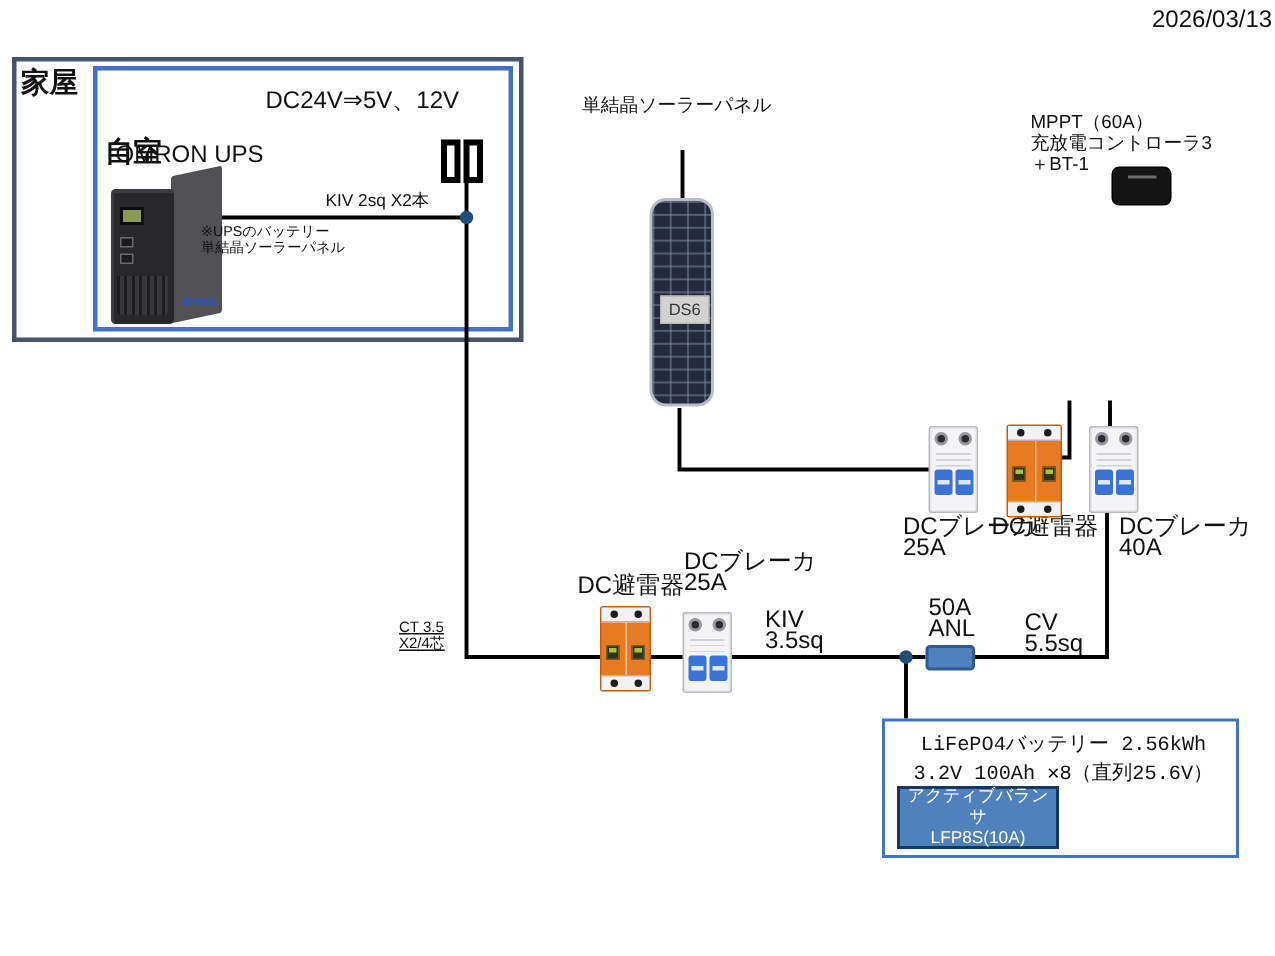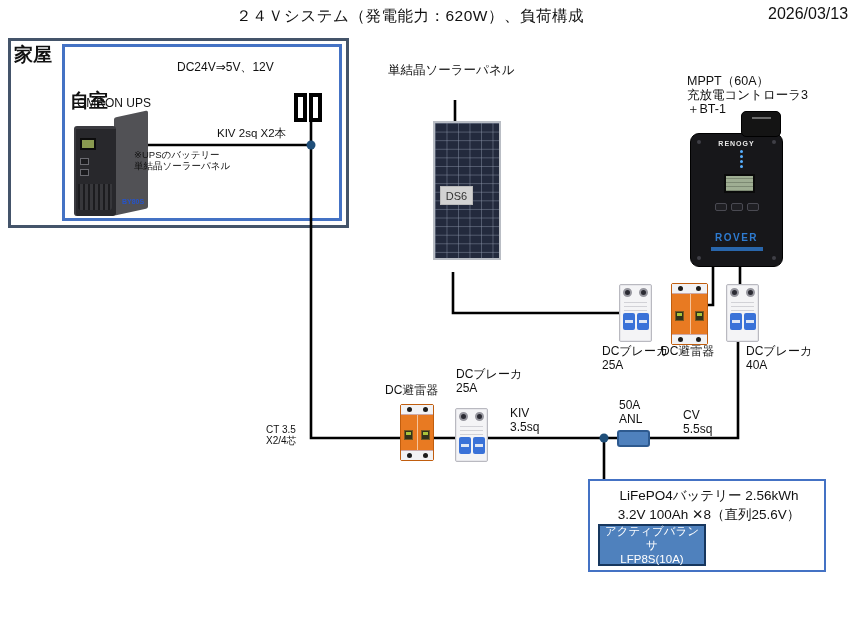--- a/index.html
+++ b/index.html
@@ -5,35 +5,35 @@
   * { margin:0; padding:0; box-sizing:border-box; }
   html,body { background:#fff; }
   body { font-family:"Liberation Sans","DejaVu Sans",sans-serif; color:#111; }
   #canvas { position:relative; width:850px; height:637px; background:#ffffff; overflow:hidden; }
   .abs { position:absolute; }
 
   
   .title { font-size:15.5px; letter-spacing:0.5px; text-align:center; }
   .date { font-size:16px; }
   .big-label { font-size:19px; font-weight:bold; }
-  .lbl12 { font-size:12px; line-height:13.5px; white-space:nowrap; }
+  .lbl12 { font-size:16px; line-height:13.5px; white-space:nowrap; }
   .lbl12 div { white-space:nowrap; }
   .lbl11 { font-size:11.5px; white-space:nowrap; }
   .lbl10 { font-size:10px; line-height:11px; white-space:nowrap; }
   .lbl9 { font-size:9.5px; line-height:10.5px; white-space:nowrap; }
   .red { color:#c00000; font-weight:bold; font-size:13px; }
 
   
   .house-box { border:3.5px solid #44546a; background:#fff; }
   .room-box { border:3px solid #4472c4; background:#fff; }
   .batt-box { border:2.5px solid #4472c4; background:#fff; }
   .blue-cell { background:#4f81bd; border:2.5px solid #17375e; color:#fff;
                display:flex; flex-direction:column; align-items:center; justify-content:center;
                font-size:11.5px; line-height:14px; text-align:center; }
-  .batt-line { width:238px; text-align:center; font-size:13.5px; }
+  .batt-line { width:238px; text-align:center; font-size:13.5px;font-family:Liberation Mono, monospace; }
 
   
   svg.wires { position:absolute; left:0; top:0; z-index:1; }
   svg.wires polyline { fill:none; stroke:#000; stroke-width:2.6; }
   svg.wires circle { fill:#1f4e79; }
 
   
   .breaker { background:#f4f4f6; border:1px solid #b9b9c0; border-radius:2px; z-index:2;
              box-shadow:inset 0 0 0 1px #e7e7eb; }
   .breaker .screws { display:flex; justify-content:space-around; padding-top:3px; }
@@ -113,21 +113,20 @@
     <polyline points="713,267 713,305 692,305"></polyline>
     <polyline points="740,267 740,290"></polyline>
     <polyline points="738,341 738,438 650,438"></polyline>
     <polyline points="617,438 311,438 311,122"></polyline>
     <polyline points="604,438 604,480"></polyline>
     <polyline points="125,145 311,145"></polyline>
     <circle cx="311" cy="145" r="4.5"></circle>
     <circle cx="604" cy="438" r="4.5"></circle>
   </svg>
 
-  <div class="abs title" style="left:180px; top:6px; width:460px;">２４Ｖシステム（発電能力：620W）、負荷構成</div>
   <div class="abs date" style="left:768px; top:5px;">2026/03/13</div>
 
   <div class="abs house-box" style="left:8px; top:38px; width:341px; height:190px;"></div>
   <div class="abs big-label" style="left:14px; top:42px; z-index:2;">家屋</div>
   <div class="abs room-box" style="left:62px; top:44px; width:280px; height:177px;"></div>
   <div class="abs big-label" style="left:70px; top:48px; z-index:2;margin-top:40px;">自室</div>
 
   <div class="abs lbl12" style="left:177px; top:60px; line-height:15px; z-index:2;">
     <div>DC24V⇒5V、12V</div>
   </div>
@@ -150,51 +149,30 @@
   </div>
 
   <div class="abs lbl11" style="left:217px; top:126px; z-index:2;">KIV 2sq X2本</div>
 
   <div class="abs conv" style="left:294px; top:93px;">
     <span></span>
     <span></span>
   </div>
 
   <div class="abs lbl12" style="left:388px; top:64px; font-size:12.5px;">単結晶ソーラーパネル</div>
-  <div class="abs panel" style="left:433px; top:121px; width:68px; height:139px;">
+  <div class="abs panel" style="left:433px; top:132px; width:43px; height:139px;border-radius:11px;">
     <div class="model">DS6</div>
   </div>
 
   <div class="abs lbl12" style="left:687px; top:74px; font-size:12.5px; line-height:14px; z-index:2;">
     <div>MPPT（60A）</div>
     <div>充放電コントローラ3</div>
     <div>＋BT-1</div>
   </div>
   <div class="abs bt1" style="left:741px; top:111px; width:40px; height:26px;"></div>
-  <div class="abs mppt" style="left:690px; top:133px; width:93px; height:134px;">
-    <div class="brand">RENOGY</div>
-    <div class="leds">
-      <div class="led"></div>
-        <div class="led"></div>
-      <div class="led"></div>
-        <div class="led"></div>
-    </div>
-    <div class="screen"></div>
-    <div class="btns">
-      <div class="btn"></div>
-        <div class="btn"></div>
-        <div class="btn"></div>
-    </div>
-    <div class="rover">ROVER</div>
-    <div class="subbar"></div>
-    <div class="scr" style="left:6px; top:6px;"></div>
-    <div class="scr" style="right:6px; top:6px;"></div>
-    <div class="scr" style="left:6px; bottom:6px;"></div>
-    <div class="scr" style="right:6px; bottom:6px;"></div>
-  </div>
 
   <div class="abs breaker" style="left:619px; top:284px; width:33px; height:58px;">
     <div class="screws">
         <div class="screw"></div>
         <div class="screw"></div>
       </div>
     <div class="mark"></div>
     <div class="handles">
         <div class="handle"></div>
         <div class="handle"></div>
@@ -260,21 +238,21 @@
 
   <div class="abs lbl12" style="left:385px; top:384px;">DC避雷器</div>
   <div class="abs lbl12" style="left:456px; top:368px;">
     <div>DCブレーカ</div>
     <div>25A</div>
   </div>
   <div class="abs lbl12" style="left:510px; top:407px;">
     <div>KIV</div>
     <div>3.5sq</div>
   </div>
-  <div class="abs lbl10" style="left:266px; top:424px;">
+  <div class="abs lbl10" style="left:266px; top:413px;text-decoration:underline;">
     <div>CT 3.5</div>
     <div>X2/4芯</div>
   </div>
 
   <div class="abs fuse" style="left:617px; top:430px; width:33px; height:17px;"></div>
   <div class="abs lbl12" style="left:619px; top:399px;">
     <div>50A</div>
     <div>ANL</div>
   </div>
   <div class="abs lbl12" style="left:683px; top:409px;">

